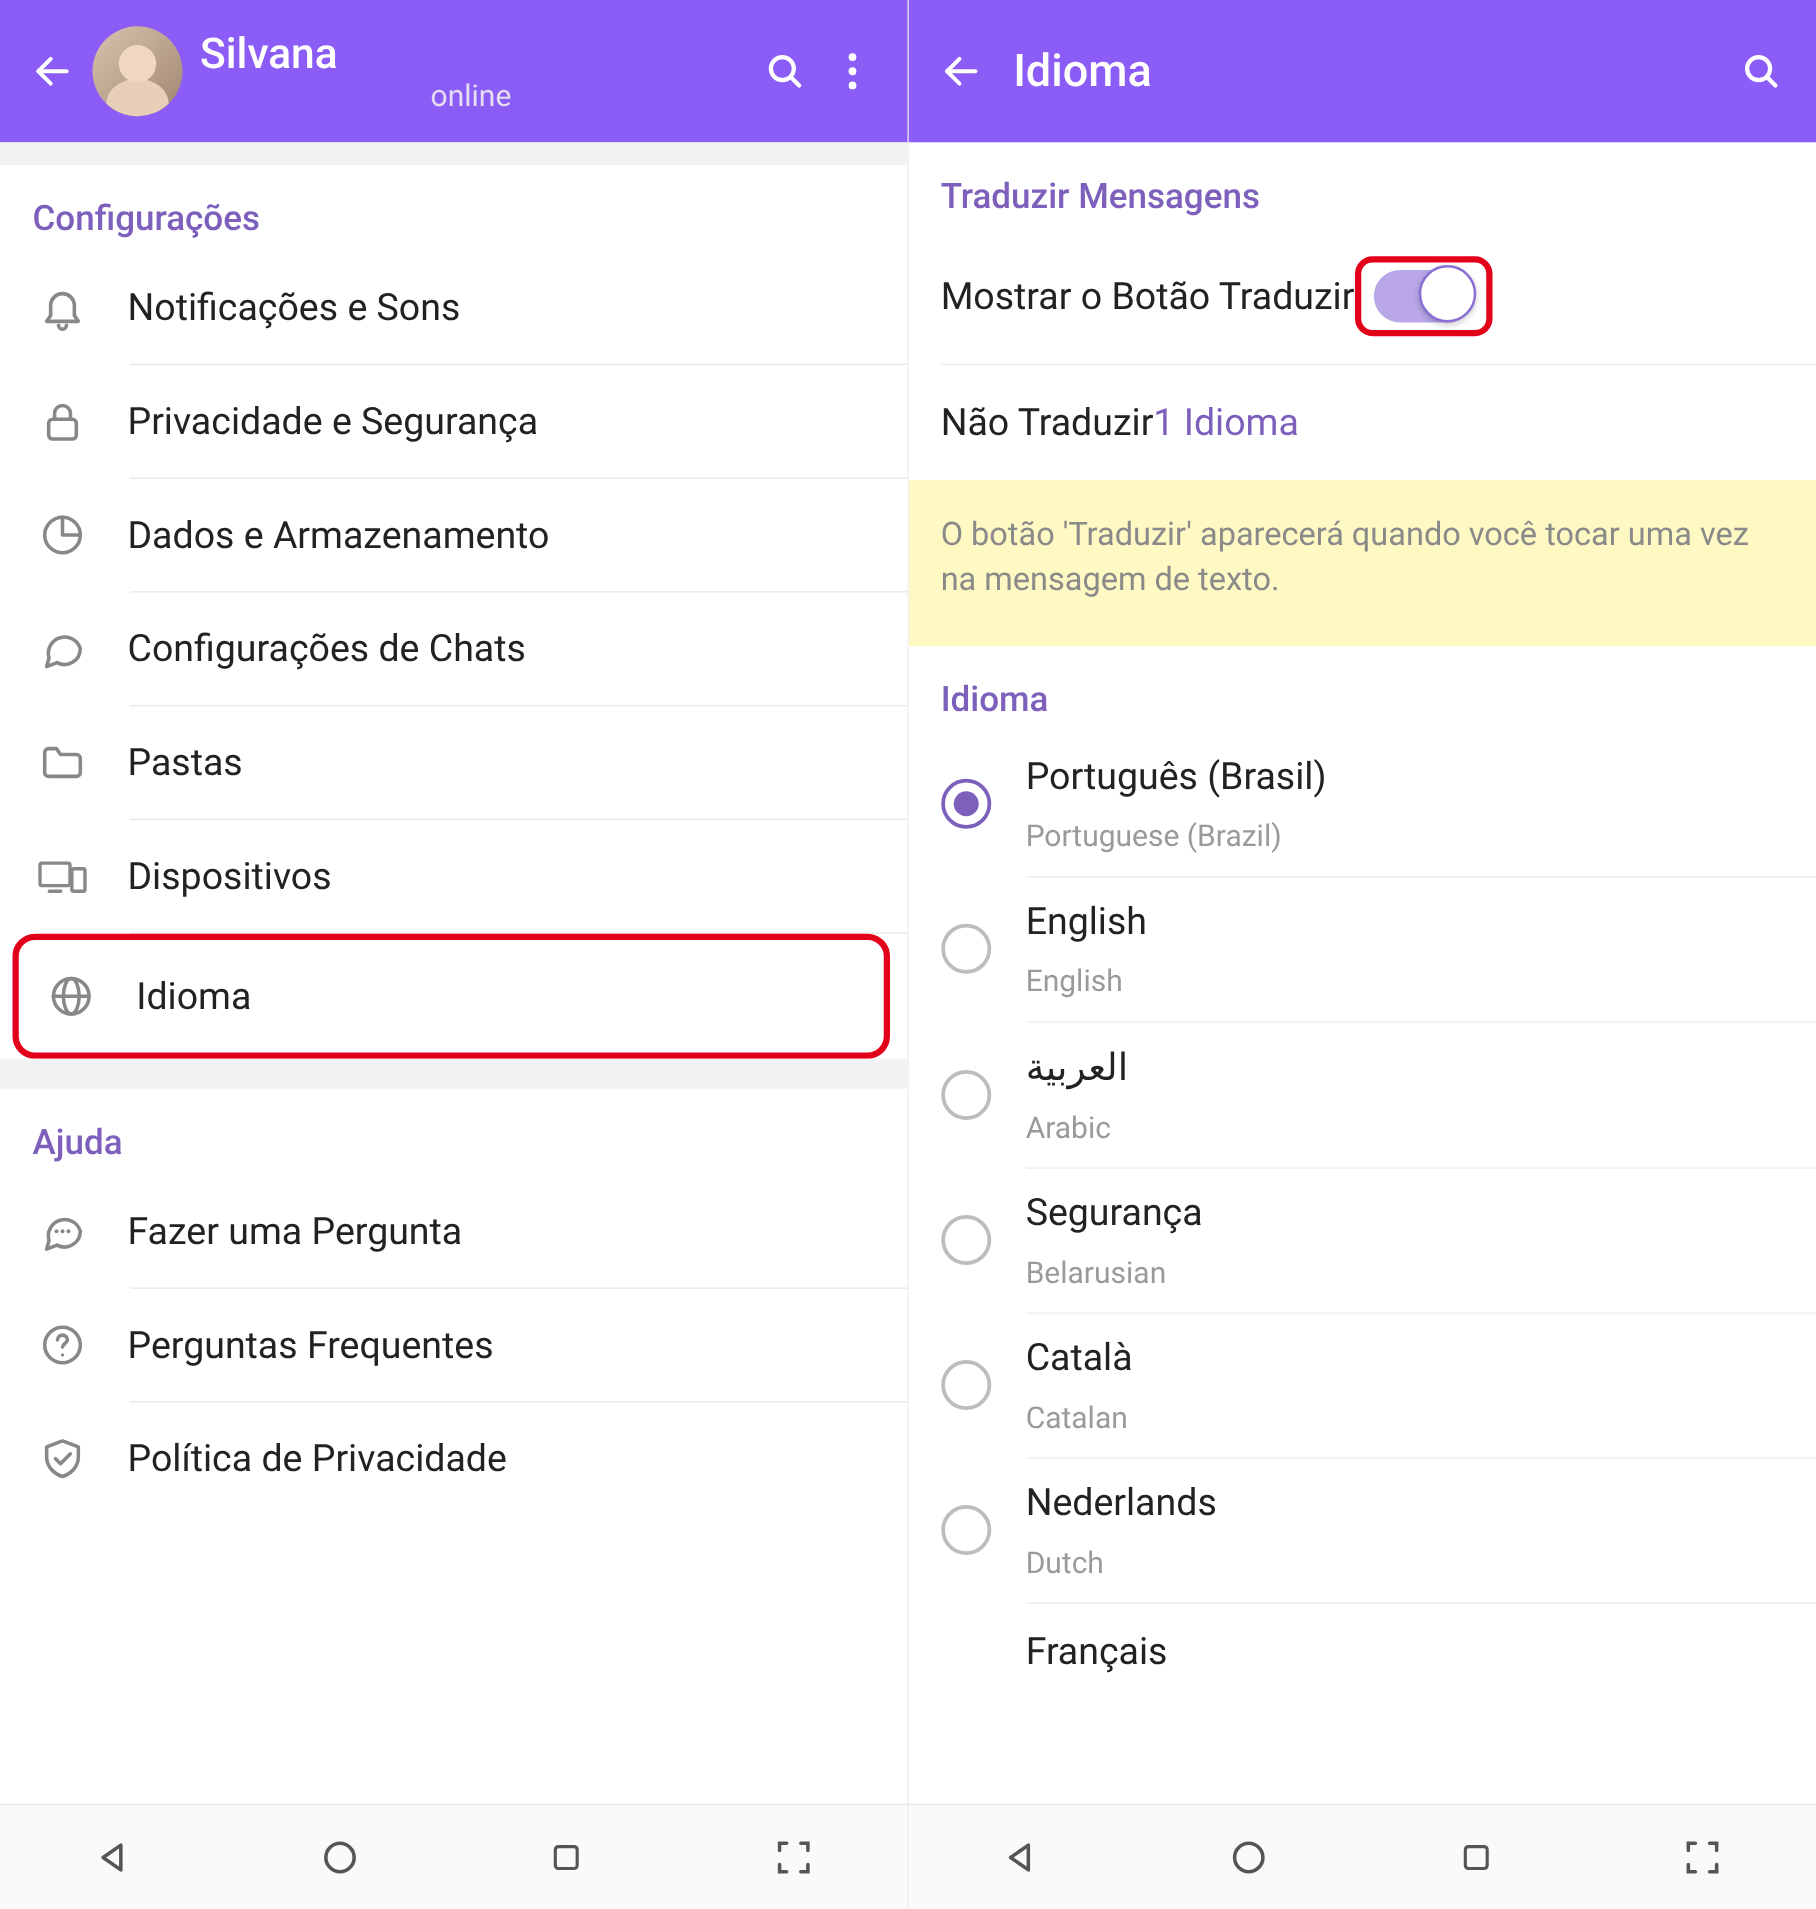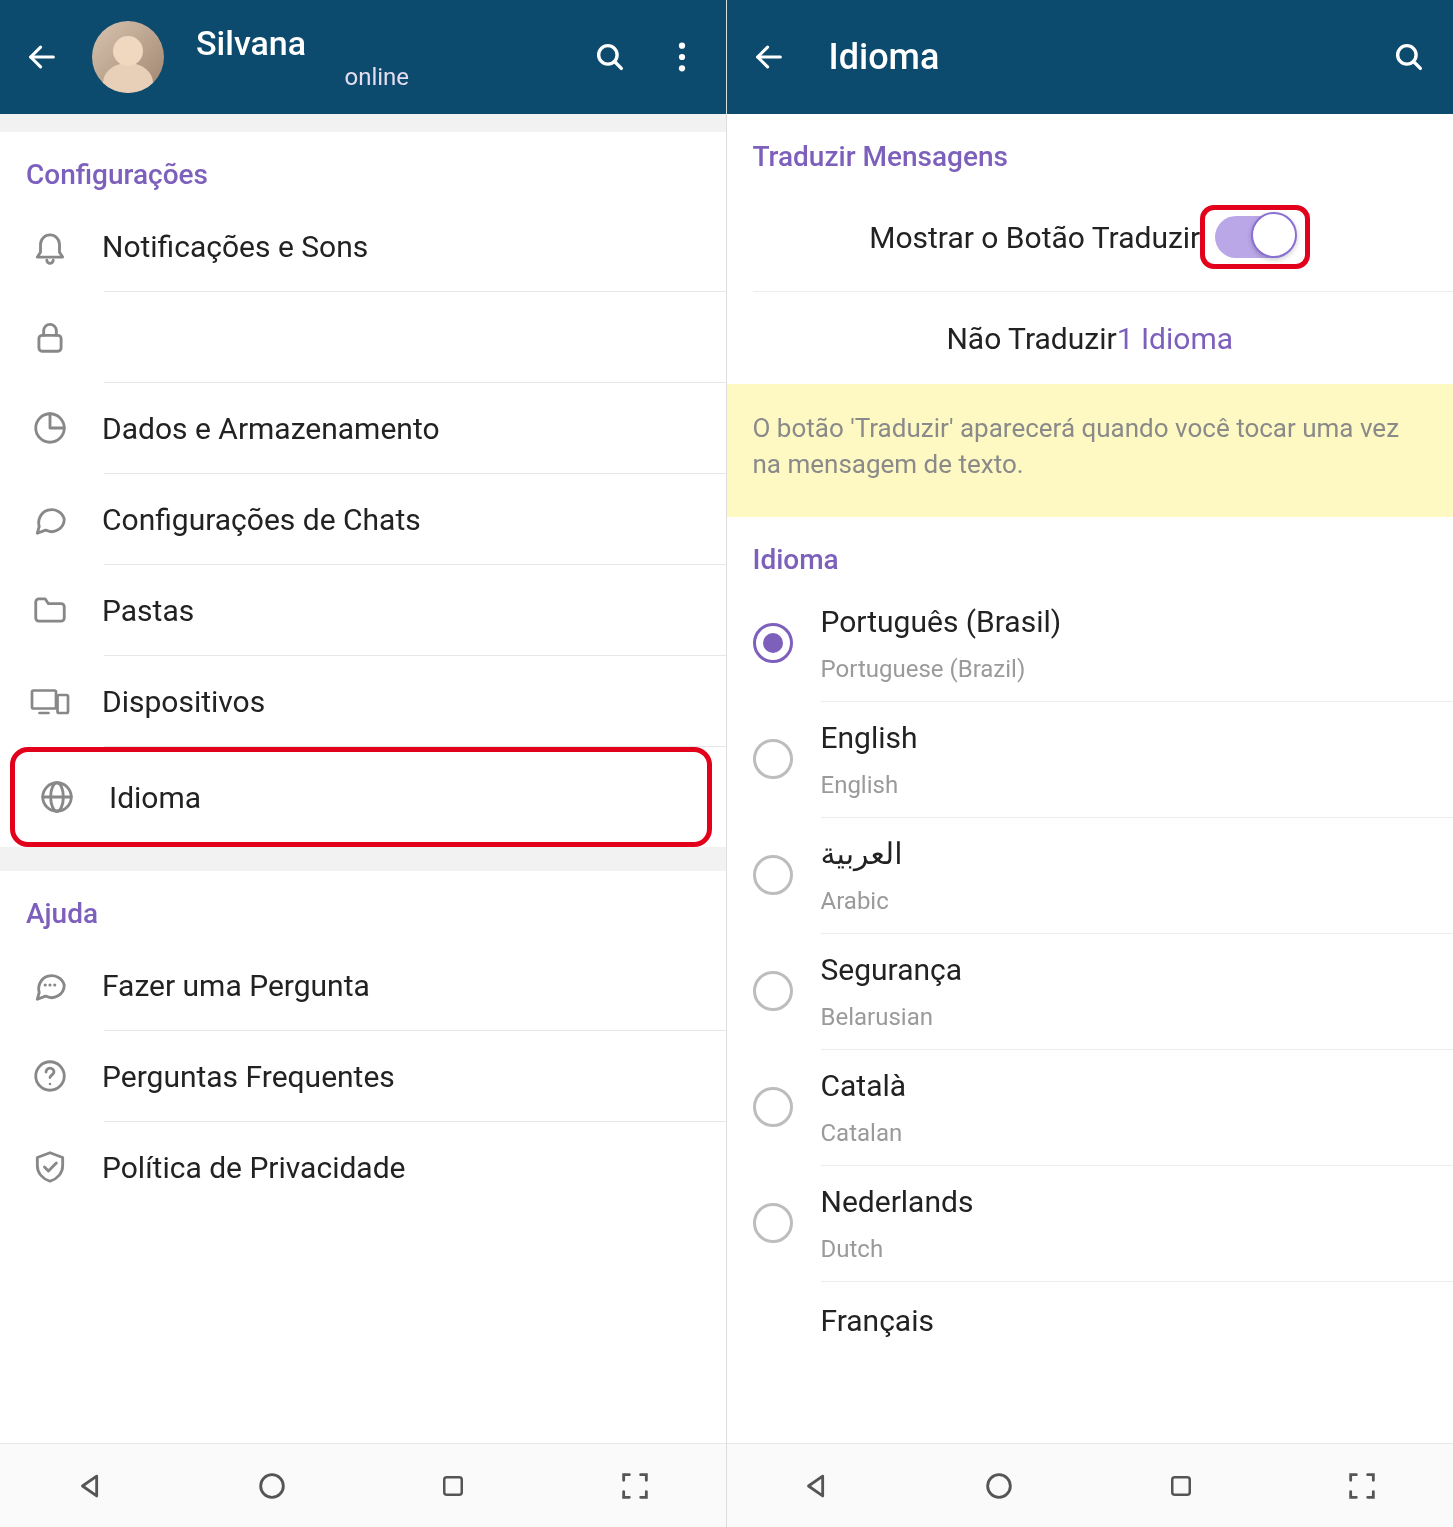--- a/index.html
+++ b/index.html
@@ -7,27 +7,27 @@
     font-family: -apple-system, BlinkMacSystemFont, "Segoe UI", Roboto, Arial, sans-serif;
     background: #fff;
     width: 1453px;
     height: 1527px;
     display: flex;
   }
   .screen { width: 50%; height: 100%; display: flex; flex-direction: column; background: #fff; position: relative; }
   .screen-left { border-right: 1px solid #ddd; }
 
   .appbar {
-    background: #0c4a6e;
+    background: #8b5cf6;
     color: #fff;
     display: flex;
     align-items: center;
     padding: 0 24px;
     height: 114px;
-    gap: 32px;
+    gap: 14px;
   }
   .appbar .back { width: 36px; height: 36px; display:flex; align-items:center; justify-content:center; cursor:pointer; }
   .appbar .avatar {
     width: 72px; height: 72px; border-radius: 50%;
     background: linear-gradient(135deg,#d8c4b0,#a08570);
     position: relative; overflow:hidden;
   }
   .appbar .avatar::after{
     content:""; position:absolute; left:50%; top:50%;
     width:30px; height:30px; background:#f0d8c0; border-radius:50%;
@@ -76,21 +76,21 @@
   .navbar {
     height: 84px; background:#fafafa;
     display:flex; align-items:center; justify-content:space-around;
     border-top:1px solid #e8e8e8;
   }
   .navbar .nav-icon { width:46px; height:46px; display:flex; align-items:center; justify-content:center; color:#555; cursor:pointer;}
 
   
   .appbar.simple .title { font-size: 36px; margin-left: 10px; }
   .row2 {
-    display:flex; align-items:center; justify-content:center;
+    display:flex; align-items:center; justify-content:flex-start;
     padding: 22px 26px; min-height: 92px;
     cursor:pointer;
   }
   .row2 .label { font-size: 30px; color:#222; }
   .row2 .value { font-size: 30px; color:#7d5fbc; }
   .toggle {
     width: 80px; height: 42px; border-radius: 21px;
     background:#b9a7e8; position:relative; cursor:pointer;
   }
   .toggle .knob {
@@ -173,20 +173,21 @@
     </div>
     <div class="divider"></div>
 
     <div class="row">
       <div class="icon">
         <svg width="38" height="38" viewBox="0 0 24 24" fill="none" stroke="#888" stroke-width="1.8" stroke-linecap="round" stroke-linejoin="round">
             <rect x="5" y="11" width="14" height="10" rx="2"></rect>
             <path d="M8 11V8a4 4 0 018 0v3"></path>
           </svg>
       </div>
+      <div class="label">Privacidade e Segurança</div>
     </div>
     <div class="divider"></div>
 
     <div class="row">
       <div class="icon">
         <svg width="38" height="38" viewBox="0 0 24 24" fill="none" stroke="#888" stroke-width="1.8" stroke-linecap="round" stroke-linejoin="round">
             <circle cx="12" cy="12" r="9"></circle>
             <path d="M12 3v9h9"></path>
           </svg>
       </div>

